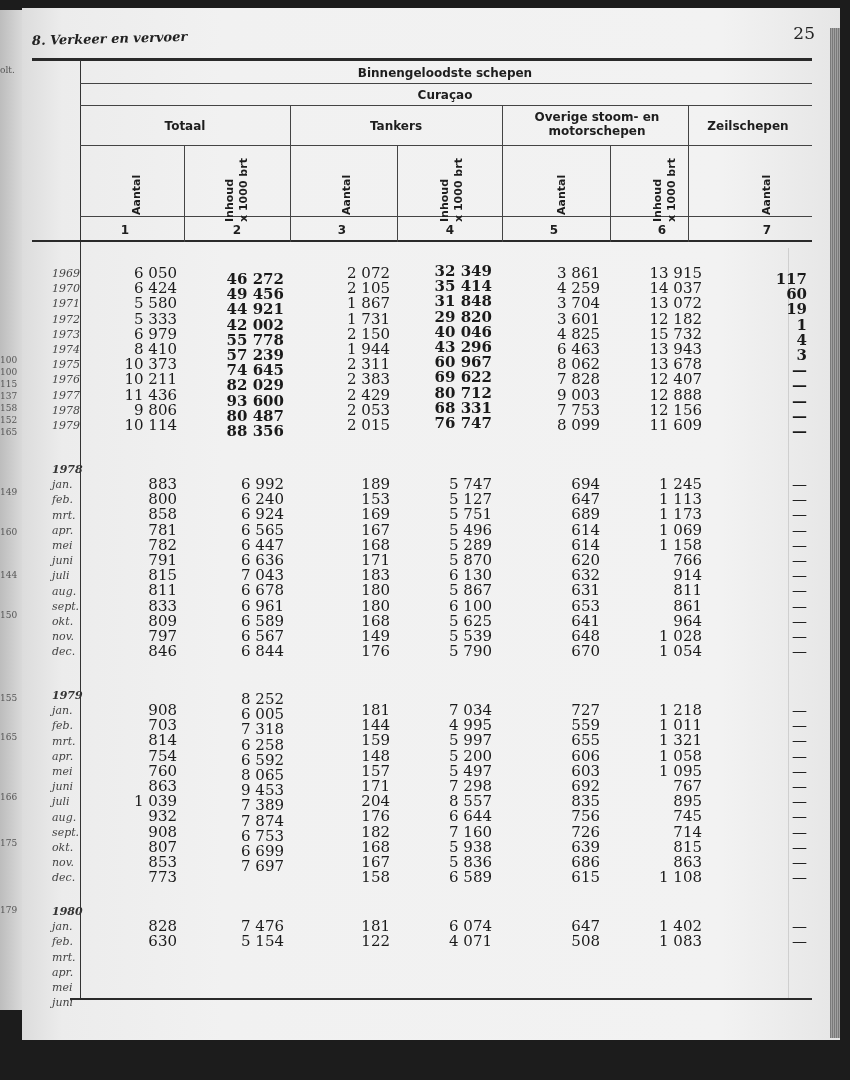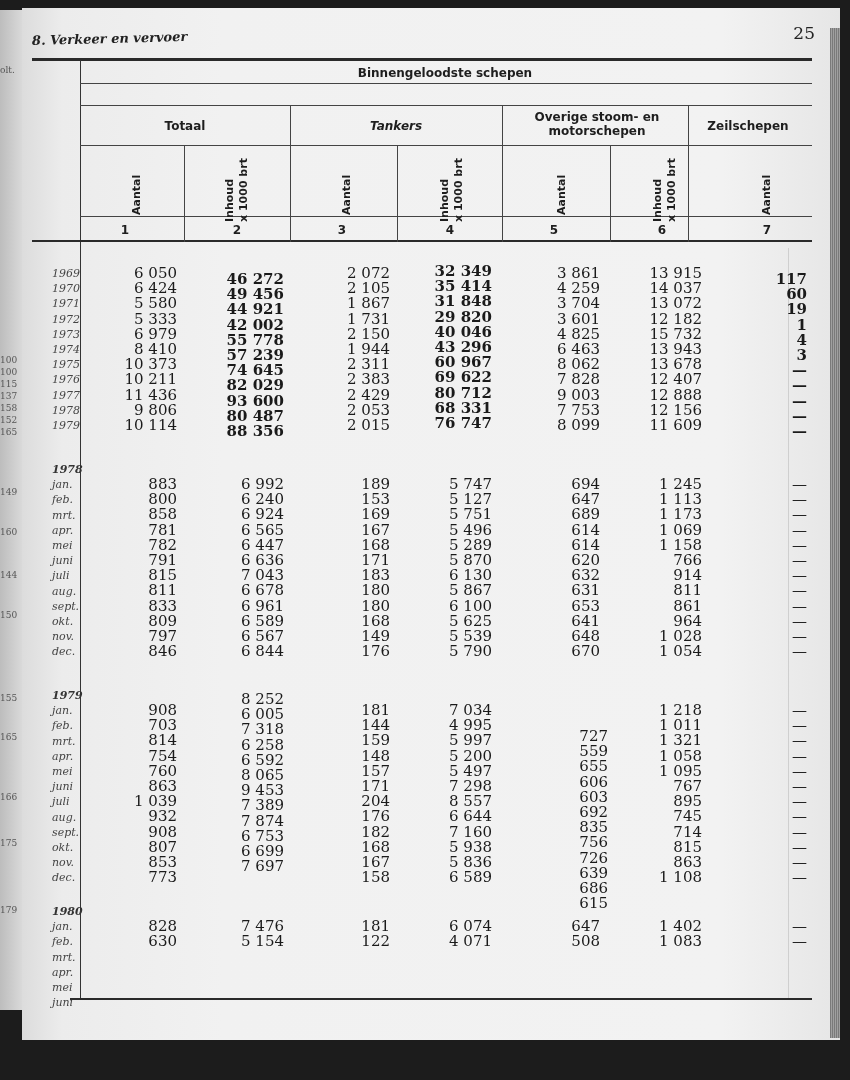--- a/index.html
+++ b/index.html
@@ -84,23 +84,24 @@
   <div class="hline" style="left:10px;right:28px;top:232px;height:2px;background:#2a2a2a;"></div>
 
   <div class="colgroup-divider" style="left:268px;top:97px;height:137px;"></div>
   <div class="colgroup-divider" style="left:480px;top:97px;height:137px;"></div>
   <div class="colgroup-divider" style="left:666px;top:97px;height:137px;"></div>
   <div class="colgroup-divider" style="left:162px;top:137px;height:97px;"></div>
   <div class="colgroup-divider" style="left:375px;top:137px;height:97px;"></div>
   <div class="colgroup-divider" style="left:588px;top:137px;height:97px;"></div>
 
   <div class="hdr" style="left:58px;width:730px;top:58px;">Binnengeloodste schepen</div>
+  <div class="hdr" style="left:58px;width:730px;top:80px;">Curaçao</div>
 
   <div class="hdr" style="left:58px;width:210px;top:111px;">Totaal</div>
-  <div class="hdr" style="left:268px;width:212px;top:111px;font-style:italic;">Tankers</div>
+  <div class="hdr" style="left:268px;width:212px;top:111px;">Tankers</div>
   <div class="hdr" style="left:500px;width:150px;top:102px;">Overige stoom- en motorschepen</div>
   <div class="hdr" style="left:666px;width:120px;top:111px;">Zeilschepen</div>
 
   <div class="vhdr" style="left:80px;top:165px;width:70px;">Aantal</div>
   <div class="vhdr" style="left:180px;top:165px;width:70px;">Inhoud
 x 1000 brt</div>
   <div class="vhdr" style="left:290px;top:165px;width:70px;">Aantal</div>
   <div class="vhdr" style="left:395px;top:165px;width:70px;">Inhoud
 x 1000 brt</div>
   <div class="vhdr" style="left:505px;top:165px;width:70px;">Aantal</div>
@@ -398,21 +399,21 @@
         <div>5 200</div>
         <div>5 497</div>
         <div>7 298</div>
         <div>8 557</div>
         <div>6 644</div>
         <div>7 160</div>
         <div>5 938</div>
         <div>5 836</div>
         <div>6 589</div>
       </div>
-      <div class="col" style="top: 695px; right: 232px; margin-top: 26px;">
+      <div class="col" style="top: 695px; right: 240px;">
         <div>727</div>
         <div>559</div>
         <div>655</div>
         <div>606</div>
         <div>603</div>
         <div>692</div>
         <div>835</div>
         <div>756</div>
         <div>726</div>
         <div>639</div>

